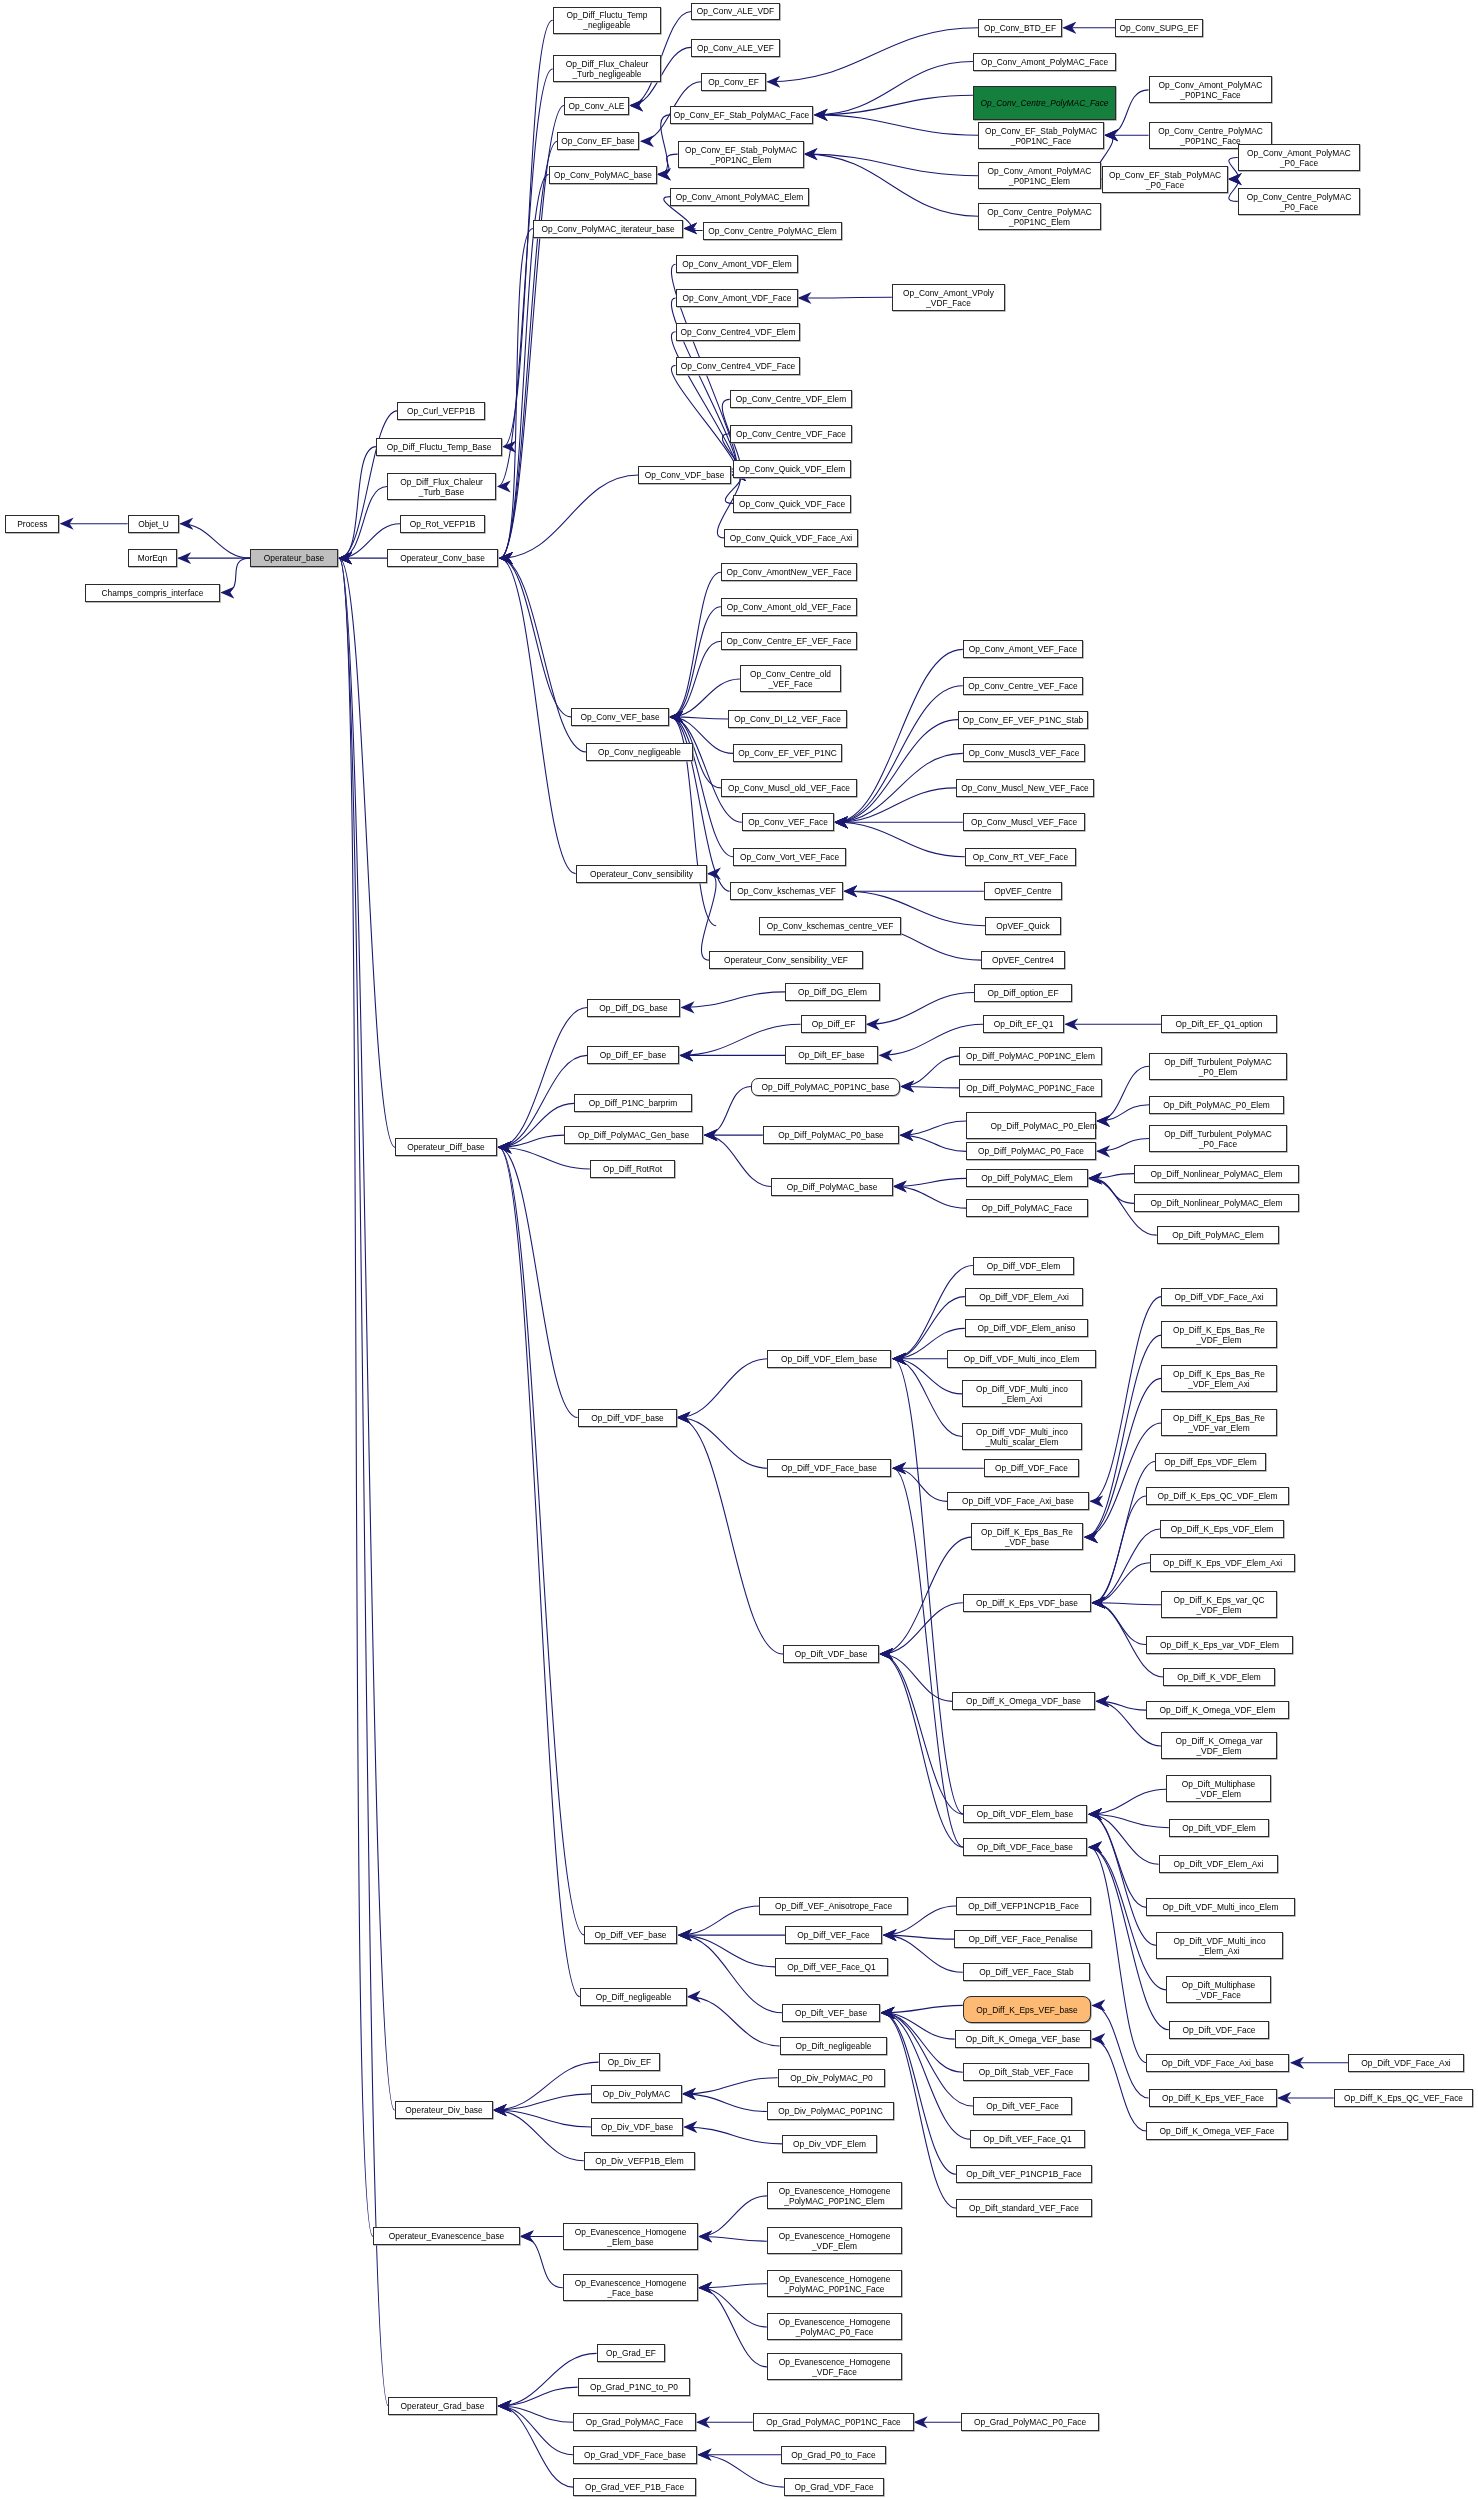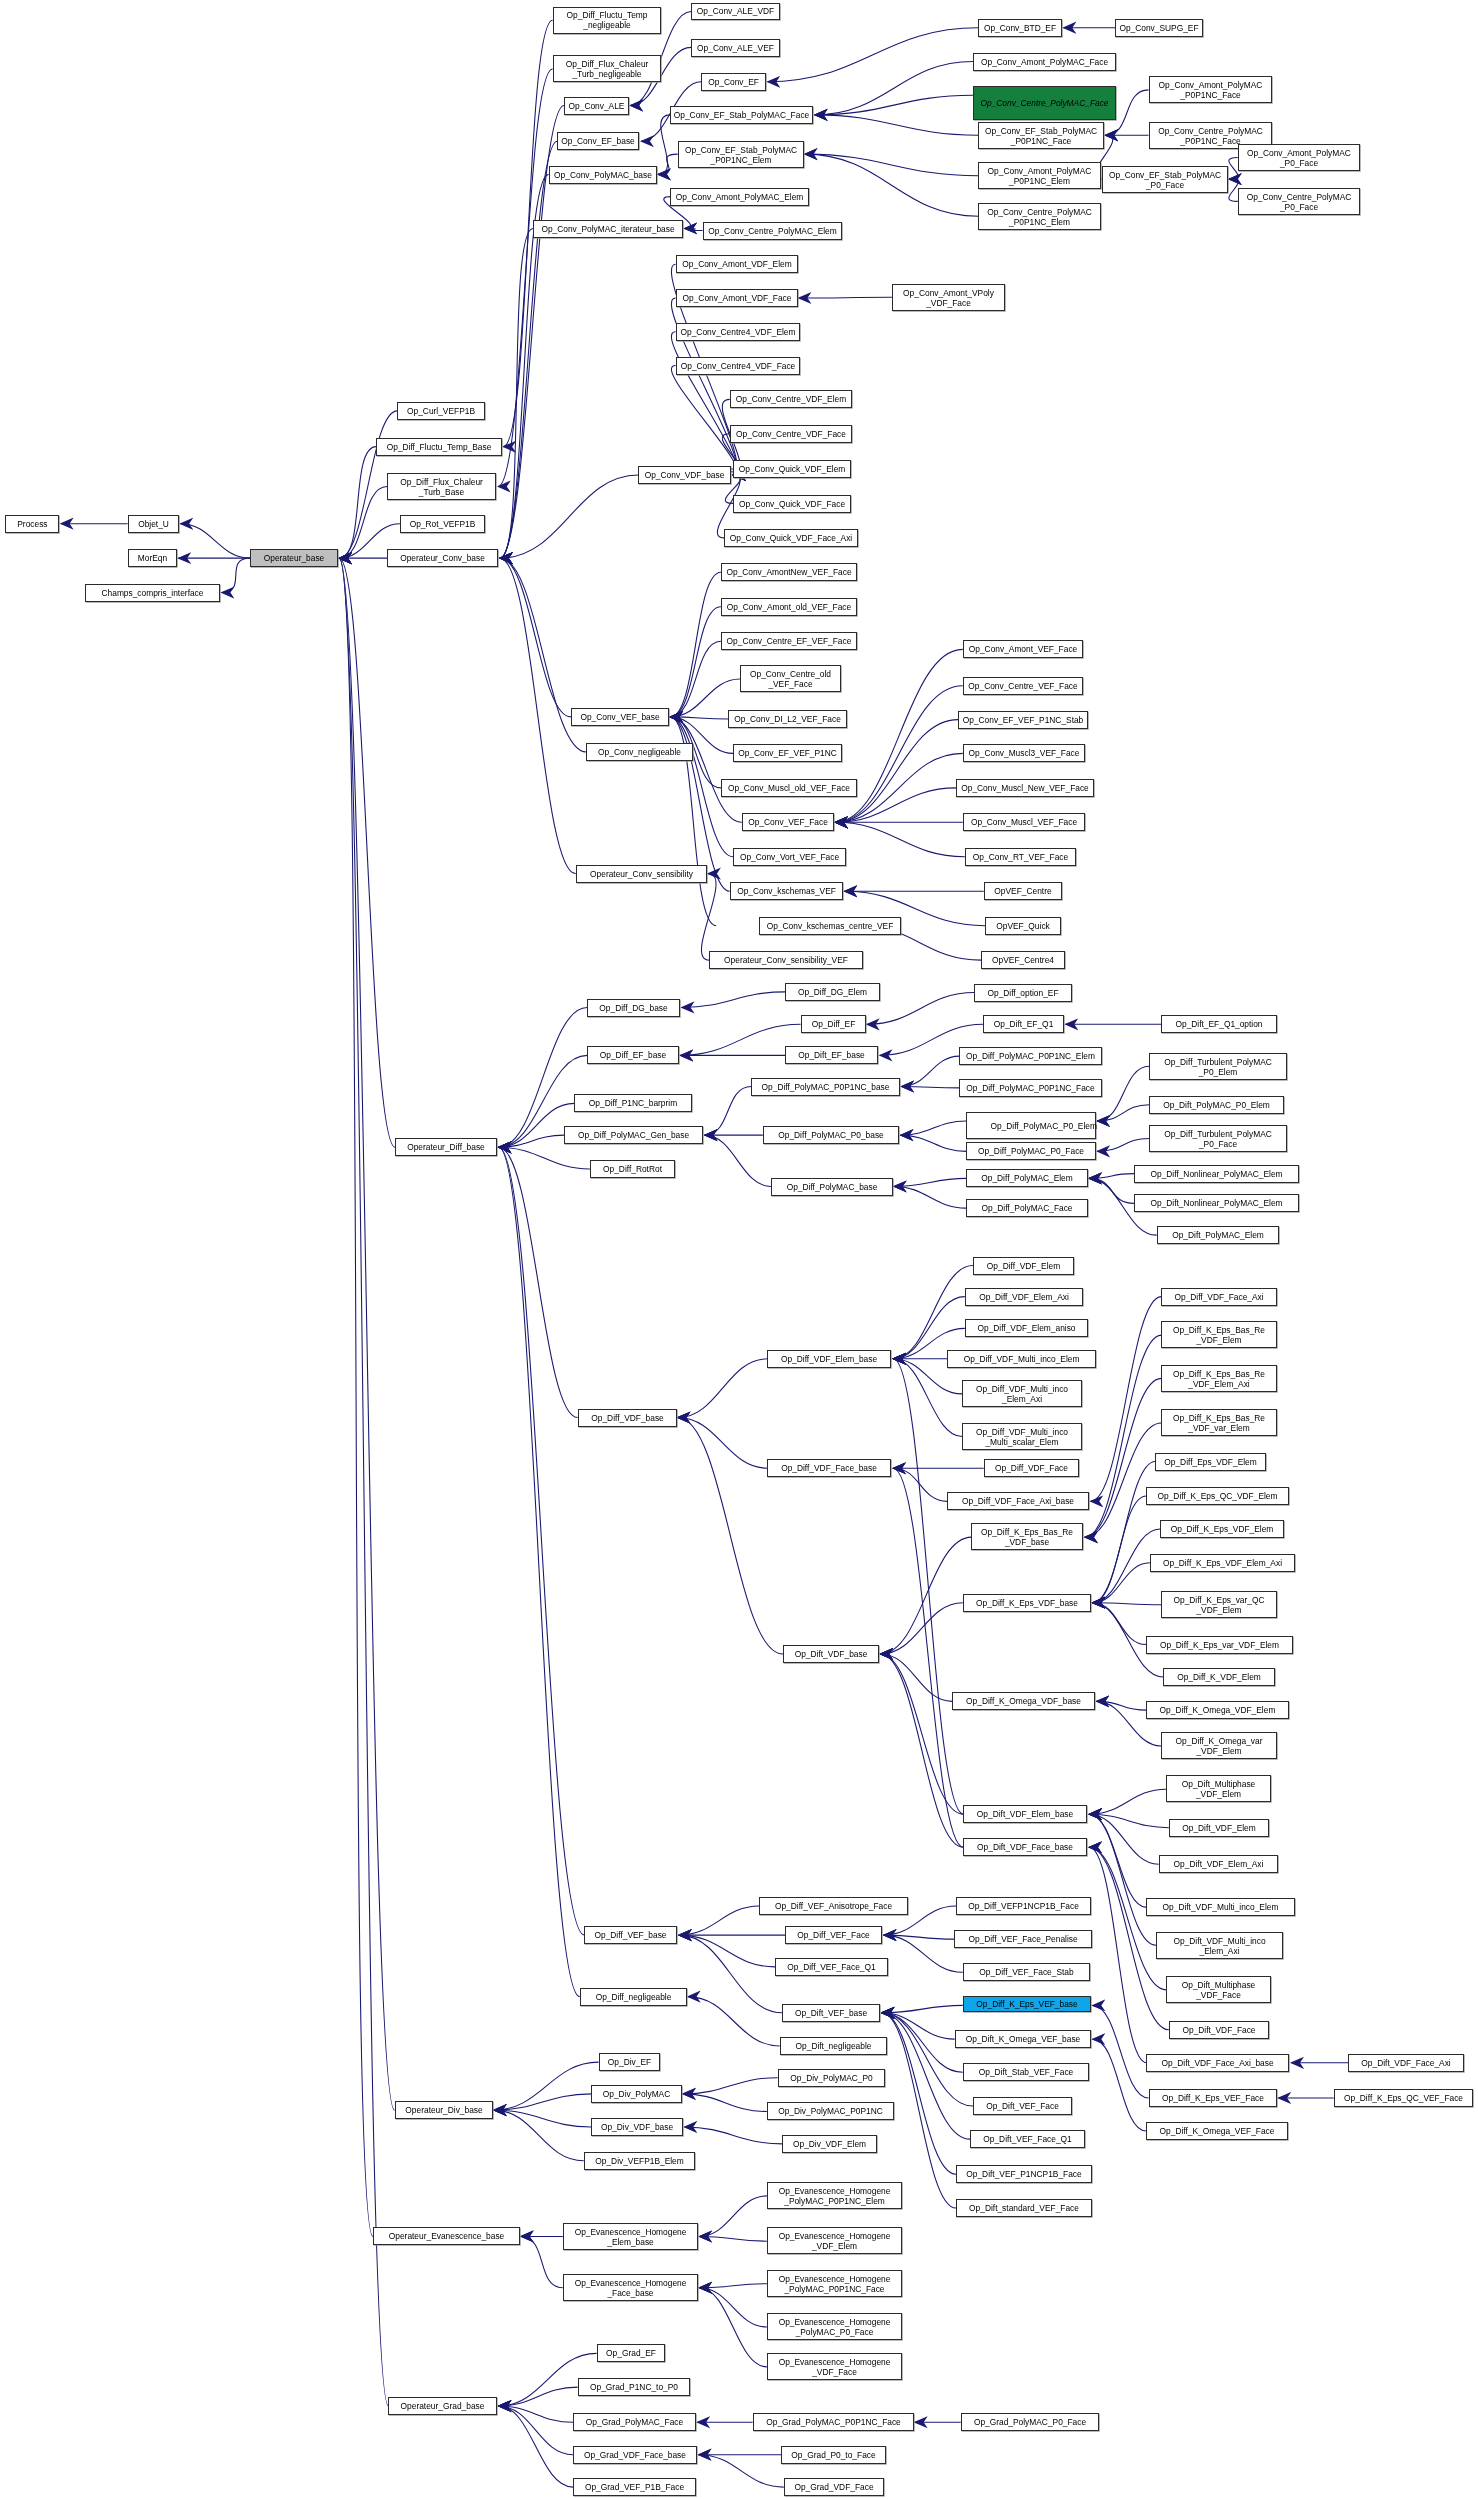--- a/index.html
+++ b/index.html
@@ -314,21 +314,21 @@
       <div class="node" style="left: 974px; top: 984px; width: 98px; height: 17.6px; border-color: rgb(43, 43, 43); background: rgb(255, 255, 255);">Op_Diff_option_EF</div>
       <div class="node" style="left: 587px; top: 999px; width: 93px; height: 17.6px; border-color: rgb(43, 43, 43); background: rgb(255, 255, 255);">Op_Diff_DG_base</div>
       <div class="node" style="left: 801px; top: 1015px; width: 65px; height: 17.6px; border-color: rgb(43, 43, 43); background: rgb(255, 255, 255);">Op_Diff_EF</div>
       <div class="node" style="left: 983px; top: 1015px; width: 81px; height: 17.6px; border-color: rgb(43, 43, 43); background: rgb(255, 255, 255);">Op_Dift_EF_Q1</div>
       <div class="node" style="left: 1161px; top: 1015px; width: 116px; height: 17.6px; border-color: rgb(43, 43, 43); background: rgb(255, 255, 255);">Op_Dift_EF_Q1_option</div>
       <div class="node" style="left: 587px; top: 1046px; width: 92px; height: 17.6px; border-color: rgb(43, 43, 43); background: rgb(255, 255, 255);">Op_Diff_EF_base</div>
       <div class="node" style="left: 785px; top: 1046px; width: 93px; height: 17.6px; border-color: rgb(43, 43, 43); background: rgb(255, 255, 255);">Op_Dift_EF_base</div>
       <div class="node" style="left: 959px; top: 1047px; width: 143px; height: 17.6px; border-color: rgb(43, 43, 43); background: rgb(255, 255, 255);">Op_Diff_PolyMAC_P0P1NC_Elem</div>
       <div class="node" style="left: 1149px; top: 1053px; width: 138px; height: 27px; border-color: rgb(43, 43, 43); background: rgb(255, 255, 255);">Op_Diff_Turbulent_PolyMAC
 _P0_Elem</div>
-      <div class="node" style="left: 751px; top: 1078px; width: 149px; height: 17.6px; border-color: rgb(43, 43, 43); background: rgb(255, 255, 255);">Op_Diff_PolyMAC_P0P1NC_base</div>
+      <div class="node" style="left: 751px; top: 1078px; width: 149px; height: 17.6px; border-color: rgb(43, 43, 43); background: rgb(255, 255, 255); border-radius: 7px;">Op_Diff_PolyMAC_P0P1NC_base</div>
       <div class="node" style="left: 959px; top: 1079px; width: 143px; height: 17.6px; border-color: rgb(43, 43, 43); background: rgb(255, 255, 255);">Op_Diff_PolyMAC_P0P1NC_Face</div>
       <div class="node" style="left: 574px; top: 1094px; width: 118px; height: 17.6px; border-color: rgb(43, 43, 43); background: rgb(255, 255, 255);">Op_Diff_P1NC_barprim</div>
       <div class="node" style="left: 1149px; top: 1096px; width: 135px; height: 17.6px; border-color: rgb(43, 43, 43); background: rgb(255, 255, 255);">Op_Dift_PolyMAC_P0_Elem</div>
       <div class="node" style="left: 966px; top: 1112px; width: 130px; height: 27px; border-color: rgb(43, 43, 43); background: rgb(255, 255, 255); padding-left: 28px;">Op_Diff_PolyMAC_P0_Elem</div>
       <div class="node" style="left: 564px; top: 1126px; width: 139px; height: 17.6px; border-color: rgb(43, 43, 43); background: rgb(255, 255, 255);">Op_Diff_PolyMAC_Gen_base</div>
       <div class="node" style="left: 763px; top: 1126px; width: 136px; height: 17.6px; border-color: rgb(43, 43, 43); background: rgb(255, 255, 255);">Op_Diff_PolyMAC_P0_base</div>
       <div class="node" style="left: 1149px; top: 1125px; width: 138px; height: 27px; border-color: rgb(43, 43, 43); background: rgb(255, 255, 255);">Op_Diff_Turbulent_PolyMAC
 _P0_Face</div>
       <div class="node" style="left: 966px; top: 1142px; width: 130px; height: 17.6px; border-color: rgb(43, 43, 43); background: rgb(255, 255, 255);">Op_Diff_PolyMAC_P0_Face</div>
       <div class="node" style="left: 590px; top: 1160px; width: 85px; height: 17.6px; border-color: rgb(43, 43, 43); background: rgb(255, 255, 255);">Op_Diff_RotRot</div>
@@ -390,21 +390,21 @@
       <div class="node" style="left: 1348px; top: 2054px; width: 116px; height: 17.6px; border-color: rgb(43, 43, 43); background: rgb(255, 255, 255);">Op_Dift_VDF_Face_Axi</div>
       <div class="node" style="left: 759px; top: 1897px; width: 149px; height: 17.6px; border-color: rgb(43, 43, 43); background: rgb(255, 255, 255);">Op_Diff_VEF_Anisotrope_Face</div>
       <div class="node" style="left: 956px; top: 1897px; width: 135px; height: 17.6px; border-color: rgb(43, 43, 43); background: rgb(255, 255, 255);">Op_Diff_VEFP1NCP1B_Face</div>
       <div class="node" style="left: 584px; top: 1926px; width: 93px; height: 17.6px; border-color: rgb(43, 43, 43); background: rgb(255, 255, 255);">Op_Diff_VEF_base</div>
       <div class="node" style="left: 785px; top: 1926px; width: 97px; height: 17.6px; border-color: rgb(43, 43, 43); background: rgb(255, 255, 255);">Op_Diff_VEF_Face</div>
       <div class="node" style="left: 954px; top: 1930px; width: 138px; height: 17.6px; border-color: rgb(43, 43, 43); background: rgb(255, 255, 255);">Op_Diff_VEF_Face_Penalise</div>
       <div class="node" style="left: 775px; top: 1958px; width: 113px; height: 17.6px; border-color: rgb(43, 43, 43); background: rgb(255, 255, 255);">Op_Diff_VEF_Face_Q1</div>
       <div class="node" style="left: 963px; top: 1963px; width: 127px; height: 17.6px; border-color: rgb(43, 43, 43); background: rgb(255, 255, 255);">Op_Diff_VEF_Face_Stab</div>
       <div class="node" style="left: 580px; top: 1988px; width: 107px; height: 17.6px; border-color: rgb(43, 43, 43); background: rgb(255, 255, 255);">Op_Diff_negligeable</div>
       <div class="node" style="left: 782px; top: 2004px; width: 98px; height: 17.6px; border-color: rgb(43, 43, 43); background: rgb(255, 255, 255);">Op_Dift_VEF_base</div>
-      <div class="node" style="left: 963px; top: 1996px; width: 128px; height: 16px; border-color: rgb(43, 43, 43); background: #0ea5e9;">Op_Diff_K_Eps_VEF_base</div>
+      <div class="node" style="left: 963px; top: 1996px; width: 128px; height: 27px; border-color: rgb(43, 43, 43); background: #fdba74; border-radius: 8px;">Op_Diff_K_Eps_VEF_base</div>
       <div class="node" style="left: 780px; top: 2037px; width: 107px; height: 17.6px; border-color: rgb(43, 43, 43); background: rgb(255, 255, 255);">Op_Dift_negligeable</div>
       <div class="node" style="left: 955px; top: 2030px; width: 136px; height: 17.6px; border-color: rgb(43, 43, 43); background: rgb(255, 255, 255);">Op_Dift_K_Omega_VEF_base</div>
       <div class="node" style="left: 963px; top: 2063px; width: 126px; height: 17.6px; border-color: rgb(43, 43, 43); background: rgb(255, 255, 255);">Op_Dift_Stab_VEF_Face</div>
       <div class="node" style="left: 1149px; top: 2089px; width: 128px; height: 17.6px; border-color: rgb(43, 43, 43); background: rgb(255, 255, 255);">Op_Diff_K_Eps_VEF_Face</div>
       <div class="node" style="left: 1334px; top: 2089px; width: 139px; height: 17.6px; border-color: rgb(43, 43, 43); background: rgb(255, 255, 255);">Op_Diff_K_Eps_QC_VEF_Face</div>
       <div class="node" style="left: 973px; top: 2097px; width: 99px; height: 17.6px; border-color: rgb(43, 43, 43); background: rgb(255, 255, 255);">Op_Dift_VEF_Face</div>
       <div class="node" style="left: 1146px; top: 2122px; width: 142px; height: 17.6px; border-color: rgb(43, 43, 43); background: rgb(255, 255, 255);">Op_Diff_K_Omega_VEF_Face</div>
       <div class="node" style="left: 970px; top: 2130px; width: 115px; height: 17.6px; border-color: rgb(43, 43, 43); background: rgb(255, 255, 255);">Op_Dift_VEF_Face_Q1</div>
       <div class="node" style="left: 956px; top: 2165px; width: 136px; height: 17.6px; border-color: rgb(43, 43, 43); background: rgb(255, 255, 255);">Op_Dift_VEF_P1NCP1B_Face</div>
       <div class="node" style="left: 956px; top: 2199px; width: 136px; height: 17.6px; border-color: rgb(43, 43, 43); background: rgb(255, 255, 255);">Op_Dift_standard_VEF_Face</div>

